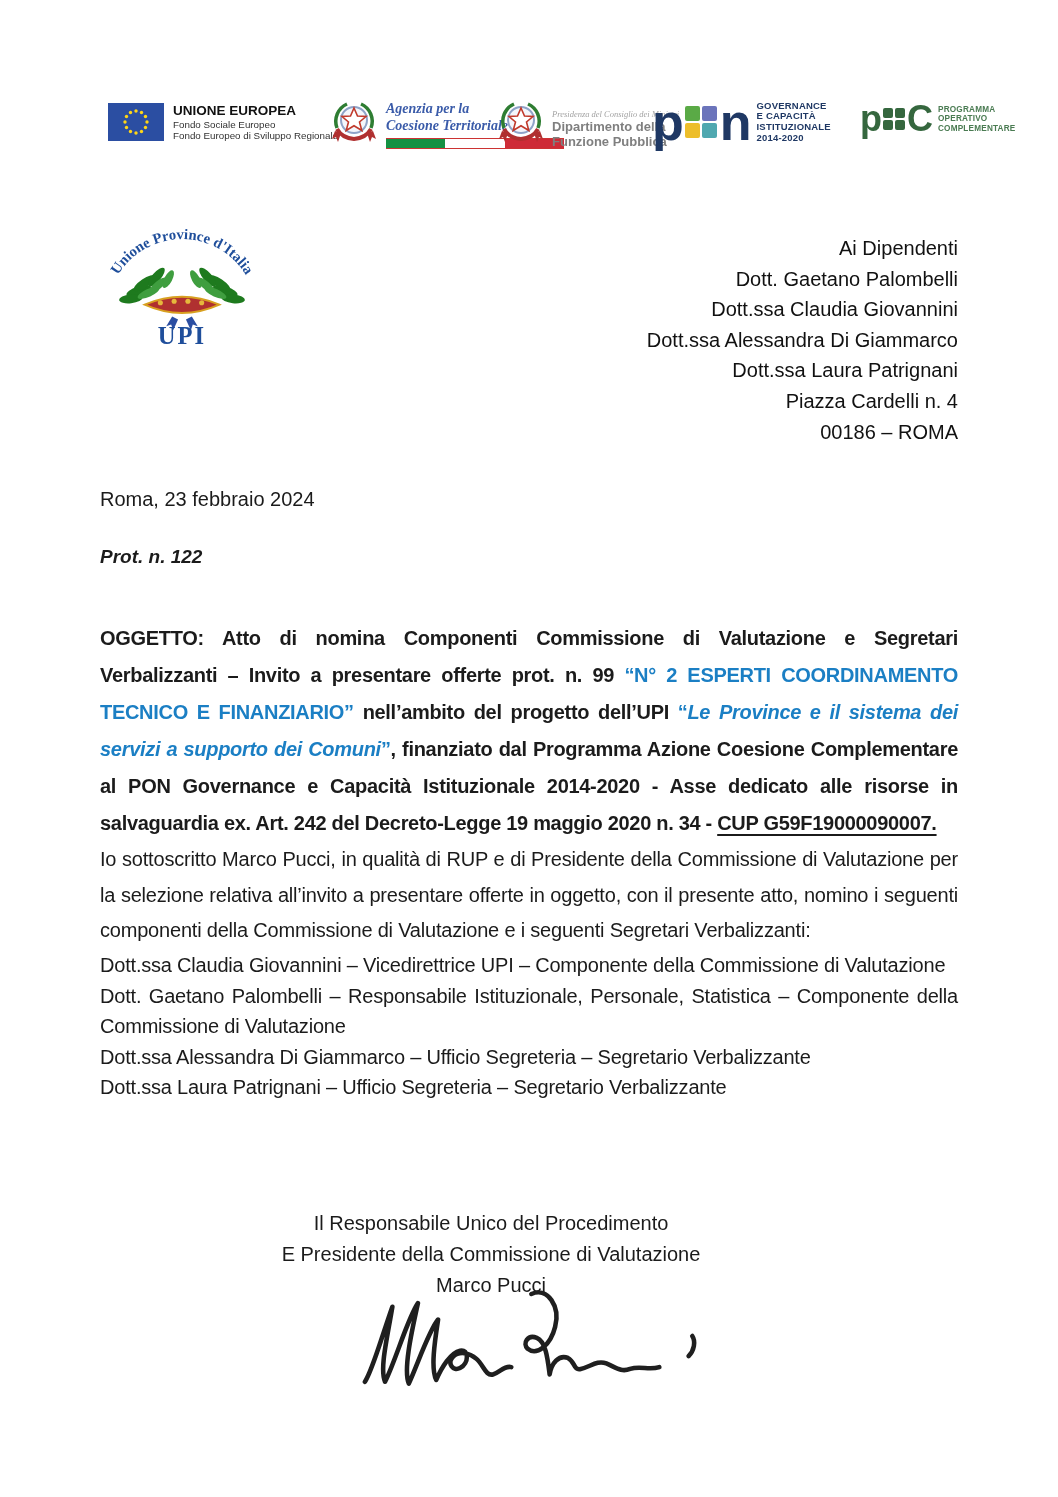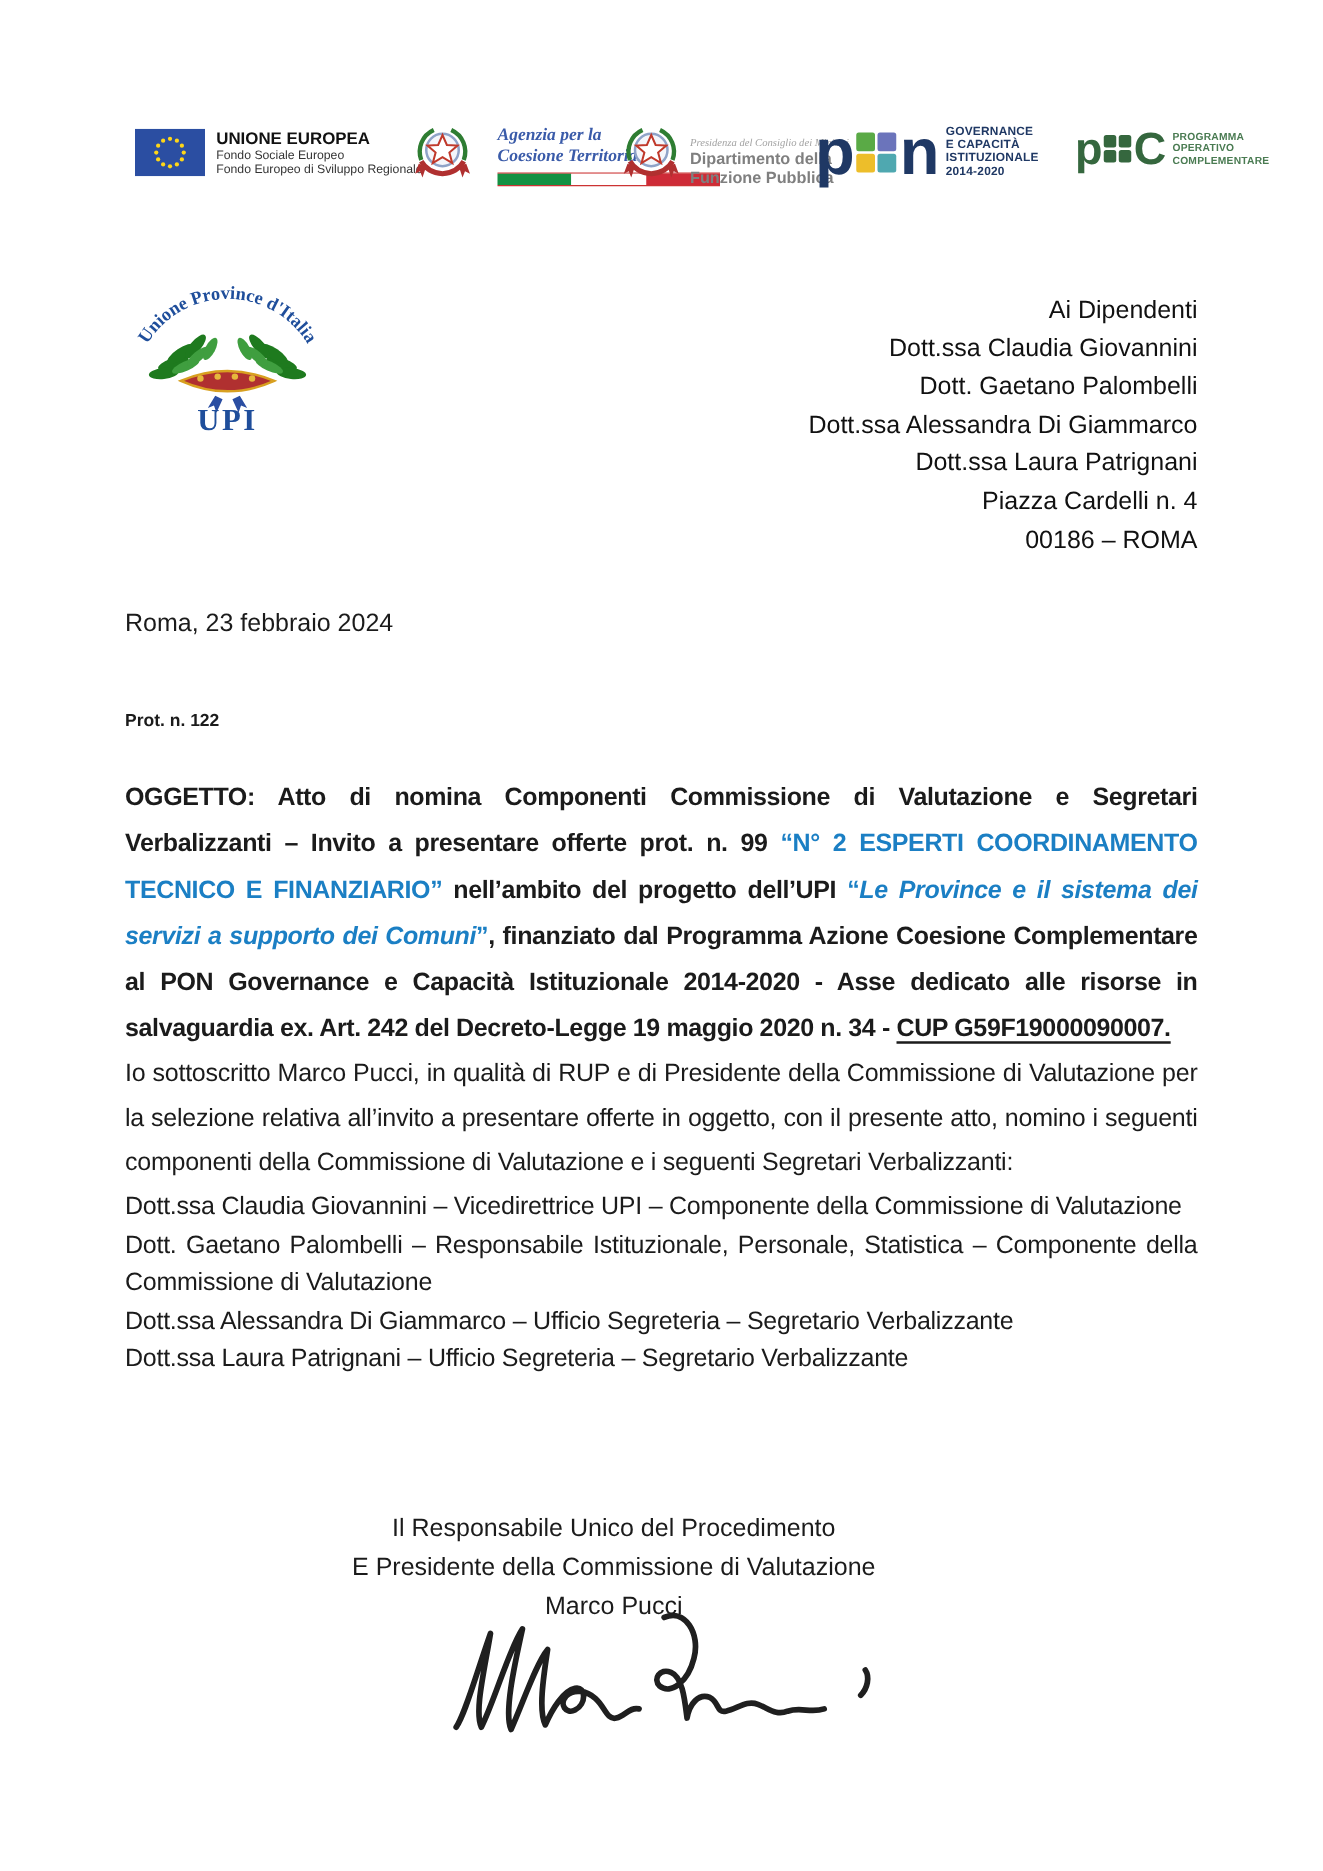--- a/index.html
+++ b/index.html
@@ -11,21 +11,21 @@
     color:#1b1b1b;
     overflow:hidden;
   }
   
   .logo{position:absolute;display:flex;align-items:center;}
   .eu-logo{left:108px;top:103px;}
   .eu-flag{width:56px;height:38px;flex:0 0 auto;}
   .eu-text{margin-left:9px;line-height:1.15;}
   .eu-title{font-size:13.5px;font-weight:bold;color:#111;}
   .eu-sub{font-size:9.8px;color:#333;}
-  .agenzia-logo{left:330px;top:98px;gap:12px;}
+  .agenzia-logo{left:330px;top:98px;}
   .agenzia-right{margin-left:8px;}
   .agenzia-script{font-family:"Liberation Serif",serif;font-style:italic;font-weight:bold;
     color:#3A5BA9;font-size:14px;line-height:1.25;white-space:nowrap;}
   .flagbar{display:flex;height:9px;width:178px;margin-top:3px;border-top:1px solid #c33;border-bottom:1px solid #c33;}
   .flagbar span{flex:1;}
   .dip-logo{left:497px;top:98px;align-items:flex-end;}
   .dip-right{margin-left:7px;line-height:1.2;}
   .dip-script{font-family:"Liberation Serif",serif;font-style:italic;color:#a3a3a3;font-size:8.5px;white-space:nowrap;}
   .dip-line{font-size:13px;font-weight:600;color:#7f7f7f;white-space:nowrap;}
   .pon-logo{left:652px;top:100px;}
@@ -40,21 +40,21 @@
   .sq-grid-sm{display:grid;grid-template-columns:10px 10px;grid-template-rows:10px 10px;gap:2px;margin:0 2px;}
   .poc-text{margin-left:6px;line-height:1.15;}
   .poc-text div{font-size:8.2px;font-weight:bold;letter-spacing:.2px;}
   
   .upi-logo{position:absolute;left:93px;top:226px;width:178px;height:120px;}
   
   .recipients{position:absolute;top:233px;right:100px;text-align:right;
     font-size:20px;line-height:30.6px;color:#111;}
   
   .dateline{position:absolute;left:100px;top:488px;font-size:20px;}
-  .protocol{position:absolute;left:100px;top:568px;font-size:14px;font-weight:bold;}
+  .protocol{position:absolute;left:100px;top:546px;font-size:19px;font-weight:bold;font-style:italic;}
   
   .subject{position:absolute;left:100px;top:620px;width:858px;
     font-size:20px;font-weight:bold;line-height:37px;text-align:justify;letter-spacing:-0.3px;}
   .blue{color:#1B7FC4;}
   .italic{font-style:italic;}
   .cup{text-decoration:underline;text-underline-offset:4px;text-decoration-thickness:2px;}
   .body-par{position:absolute;left:100px;top:842px;width:858px;
     font-size:20px;line-height:35.5px;text-align:justify;letter-spacing:-0.2px;}
   .appointments{position:absolute;left:100px;top:950px;width:858px;
     font-size:20px;line-height:30.6px;text-align:justify;letter-spacing:-0.2px;}
@@ -212,22 +212,22 @@
           <circle cx="110" cy="78" r="2.6"></circle>
       </g>
       <path d="M80,92 l-6,10 5,-2 2,6 5,-11" fill="#2b4ea2"></path>
       <path d="M100,92 l6,10 -5,-2 -2,6 -5,-11" fill="#2b4ea2"></path>
       <text x="90" y="120" text-anchor="middle" font-size="25" font-weight="bold" fill="#1F4E9B" font-family="Liberation Serif, serif" letter-spacing="2">UPI</text>
     </svg>
   </div>
 
   <div class="recipients">
     <div>Ai Dipendenti</div>
+    <div>Dott. Gaetano Palombelli</div>
     <div>Dott.ssa Claudia Giovannini</div>
-    <div>Dott. Gaetano Palombelli</div>
     <div>Dott.ssa Alessandra Di Giammarco</div>
     <div>Dott.ssa Laura Patrignani</div>
     <div>Piazza Cardelli n. 4</div>
     <div>00186 – ROMA</div>
   </div>
 
   <div class="dateline">Roma, 23 febbraio 2024</div>
   <div class="protocol">Prot. n. 122</div>
 
   <div class="subject"><span>OGGETTO: Atto di nomina Componenti Commissione di Valutazione e Segretari Verbalizzanti – Invito a presentare offerte prot. n. 99 </span><span class="blue">“N° 2 ESPERTI COORDINAMENTO TECNICO E FINANZIARIO”</span><span> nell’ambito del progetto dell’UPI </span><span class="blue">“</span><span class="blue italic">Le Province e il sistema dei servizi a supporto dei Comuni</span><span class="blue">”</span><span>, finanziato dal Programma Azione Coesione Complementare al PON Governance e Capacità Istituzionale 2014-2020 - Asse dedicato alle risorse in salvaguardia ex. Art. 242 del Decreto-Legge 19 maggio 2020 n. 34 - </span><span class="cup">CUP G59F19000090007.</span></div>

